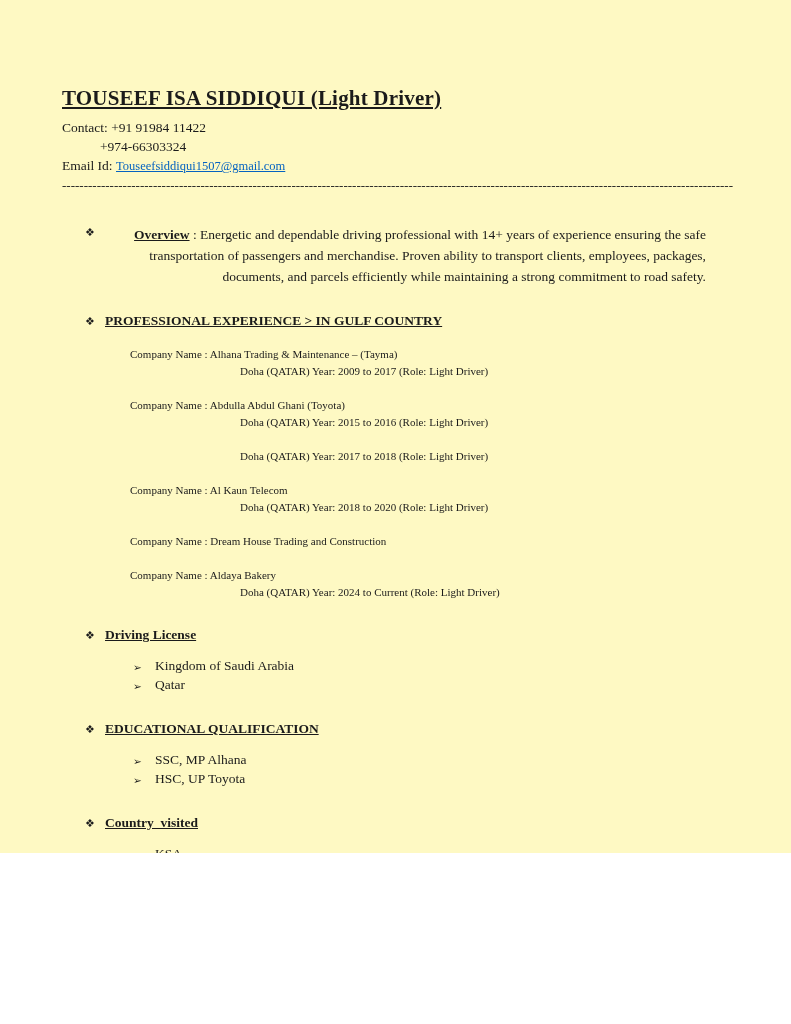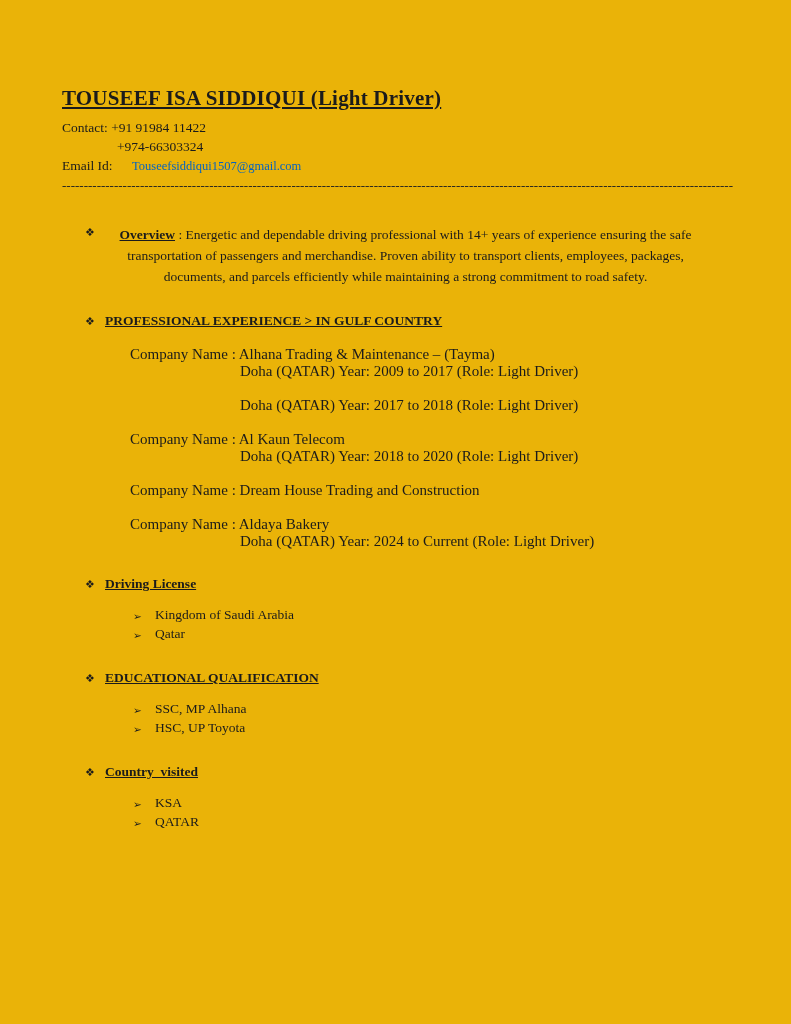--- a/index.html
+++ b/index.html
@@ -1,38 +1,38 @@
 <!DOCTYPE html>
 <html><head>
 <meta charset="utf-8">
 <style>
   * { box-sizing: border-box; }
   html, body { margin: 0; padding: 0; background: #ffffff; }
   .page {
     position: relative;
     width: 791px;
-    height: 1024px;
+    height: 853px;
     padding: 86px 44px 30px 62px;
     font-family: "Liberation Serif", "DejaVu Serif", serif;
     color: #1b1b1b;
     overflow: hidden;
-    background: #eab308;
+    background: #fef9c3;
   }
   .b { font-weight: normal; }
 
   .title {
     font-size: 21px;
     font-weight: bold;
     text-decoration: underline;
     margin: 0 0 7px 0;
     letter-spacing: 0.2px;
   }
   .contact-line { font-size: 13.5px; line-height: 19px; }
-  .phone2 { margin-left: 55px; }
-  a.email { color: #0563c1; cursor: pointer; font-size: 12.5px; margin-left: 16px; }
+  .phone2 { margin-left: 38px; }
+  a.email { color: #0563c1; text-decoration: underline; cursor: pointer; font-size: 12.5px; }
   .divider {
     font-size: 13px;
     line-height: 16px;
     margin-top: 2px;
     white-space: nowrap;
     overflow: hidden;
     color: #222;
   }
 
   .sec { display: flex; padding-left: 23px; }
@@ -45,26 +45,26 @@
   }
   .sec-body { font-size: 13.5px; }
   .heading {
     font-weight: bold;
     text-decoration: underline;
     font-size: 13.5px;
     white-space: pre-wrap;
   }
 
   .overview-sec { margin-top: 30px; }
-  .overview-body { max-width: 601px; line-height: 21px; text-align: center; }
+  .overview-body { max-width: 601px; line-height: 21px; text-align: right; }
 
   .exp-heading-sec { margin-top: 26px; }
 
   .experience { margin-top: 14px; }
-  .exp-entry { font-size: 15px; line-height: 17px; margin-top: 17px; }
+  .exp-entry { font-size: 11px; line-height: 17px; margin-top: 17px; }
   .exp-line1 { margin-left: 68px; }
   .exp-line2 { margin-left: 178px; }
 
   .list-sections { margin-top: 24px; }
   .list-sec { margin-top: 26px; }
   .items { margin-top: 14px; margin-left: 28px; }
   .item-row { display: flex; font-size: 13.5px; line-height: 17px; }
   .item-bullet {
     width: 22px;
     flex: none;
@@ -103,20 +103,24 @@
     <span class="bullet">❖</span>
     <div class="sec-body">
       <span class="heading">PROFESSIONAL EXPERIENCE &gt; IN GULF COUNTRY</span>
     </div>
   </div>
 
   <div class="experience">
       <div class="exp-entry">
         <div class="exp-line1"><span class="b">Company Name</span><span> : Alhana Trading &amp; Maintenance – </span><span class="b">(Tayma)</span></div>
         <div class="exp-line2"><span class="b">Doha (QATAR) Year:</span><span> 2009 to 2017 (</span><span class="b">Role:</span><span> Light Driver)</span></div>
+      </div>
+      <div class="exp-entry">
+        <div class="exp-line1"><span class="b">Company Name</span><span> : Abdulla Abdul Ghani </span><span class="b">(Toyota)</span></div>
+        <div class="exp-line2"><span class="b">Doha (QATAR) Year:</span><span> 2015 to 2016 (</span><span class="b">Role:</span><span> Light Driver)</span></div>
       </div>
       <div class="exp-entry">
         <div class="exp-line2"><span class="b">Doha (QATAR) Year:</span><span> 2017 to 2018 (</span><span class="b">Role:</span><span> Light Driver)</span></div>
       </div>
       <div class="exp-entry">
         <div class="exp-line1"><span class="b">Company Name</span><span> : Al Kaun Telecom</span></div>
         <div class="exp-line2"><span class="b">Doha (QATAR) Year:</span><span> 2018 to 2020 (</span><span class="b">Role:</span><span> Light Driver)</span></div>
       </div>
       <div class="exp-entry">
         <div class="exp-line1"><span class="b">Company Name</span><span> : Dream House Trading and Construction</span></div>

